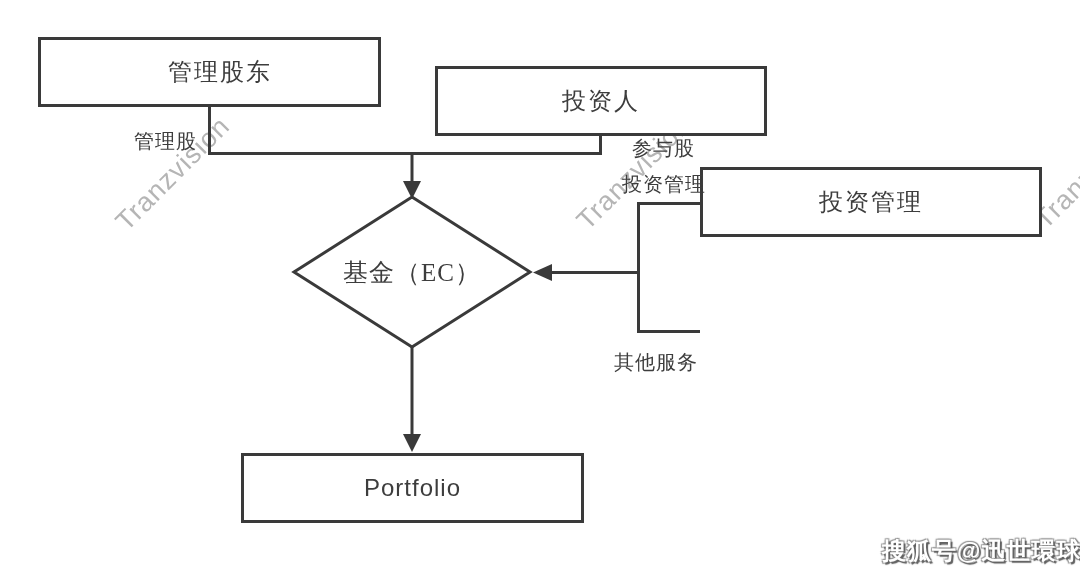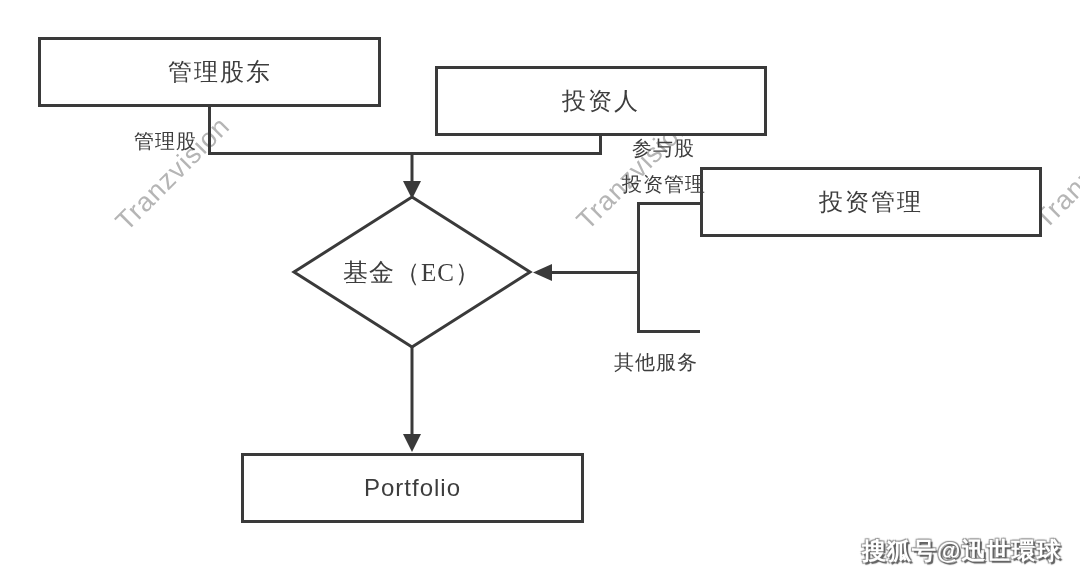--- a/index.html
+++ b/index.html
@@ -37,21 +37,21 @@
   .lbl-management-shares    { left:118px; top:128px; }
   .lbl-participating-shares { left:616px; top:135px; }
   .lbl-investment-mgmt      { left:606px; top:171px; }
   .lbl-other-services       { left:598px; top:349px; }
   .box-managing-shareholders { left:38px;  top:37px;  width:343px; height:70px;padding-left:21px; }
   .box-investors             { left:435px; top:37px;  width:332px; height:70px;margin-top:29px; }
   .box-investment-management { left:700px; top:167px; width:342px; height:70px; }
   .box-admin-audit           { left:700px; top:300px; width:343px; height:68px; }
   .box-portfolio             { left:241px; top:453px; width:343px; height:70px; letter-spacing:1px; }
   .sohu-badge {
-    position:absolute; z-index:5; left:862px; top:535px; width:180px;
+    position:absolute; z-index:5; left:882px; top:535px; width:180px;
     text-align:right; font-size:24px; font-weight:bold; letter-spacing:1px;
     color:#ffffff;
     text-shadow: 2px 2px 1px #5f5f5f, -1px -1px 1px #9a9a9a,
                  1px -1px 1px #8d8d8d, -1px 1px 1px #8d8d8d;
     white-space:nowrap;
   }
 </style>
 </head>
 <body>
 

